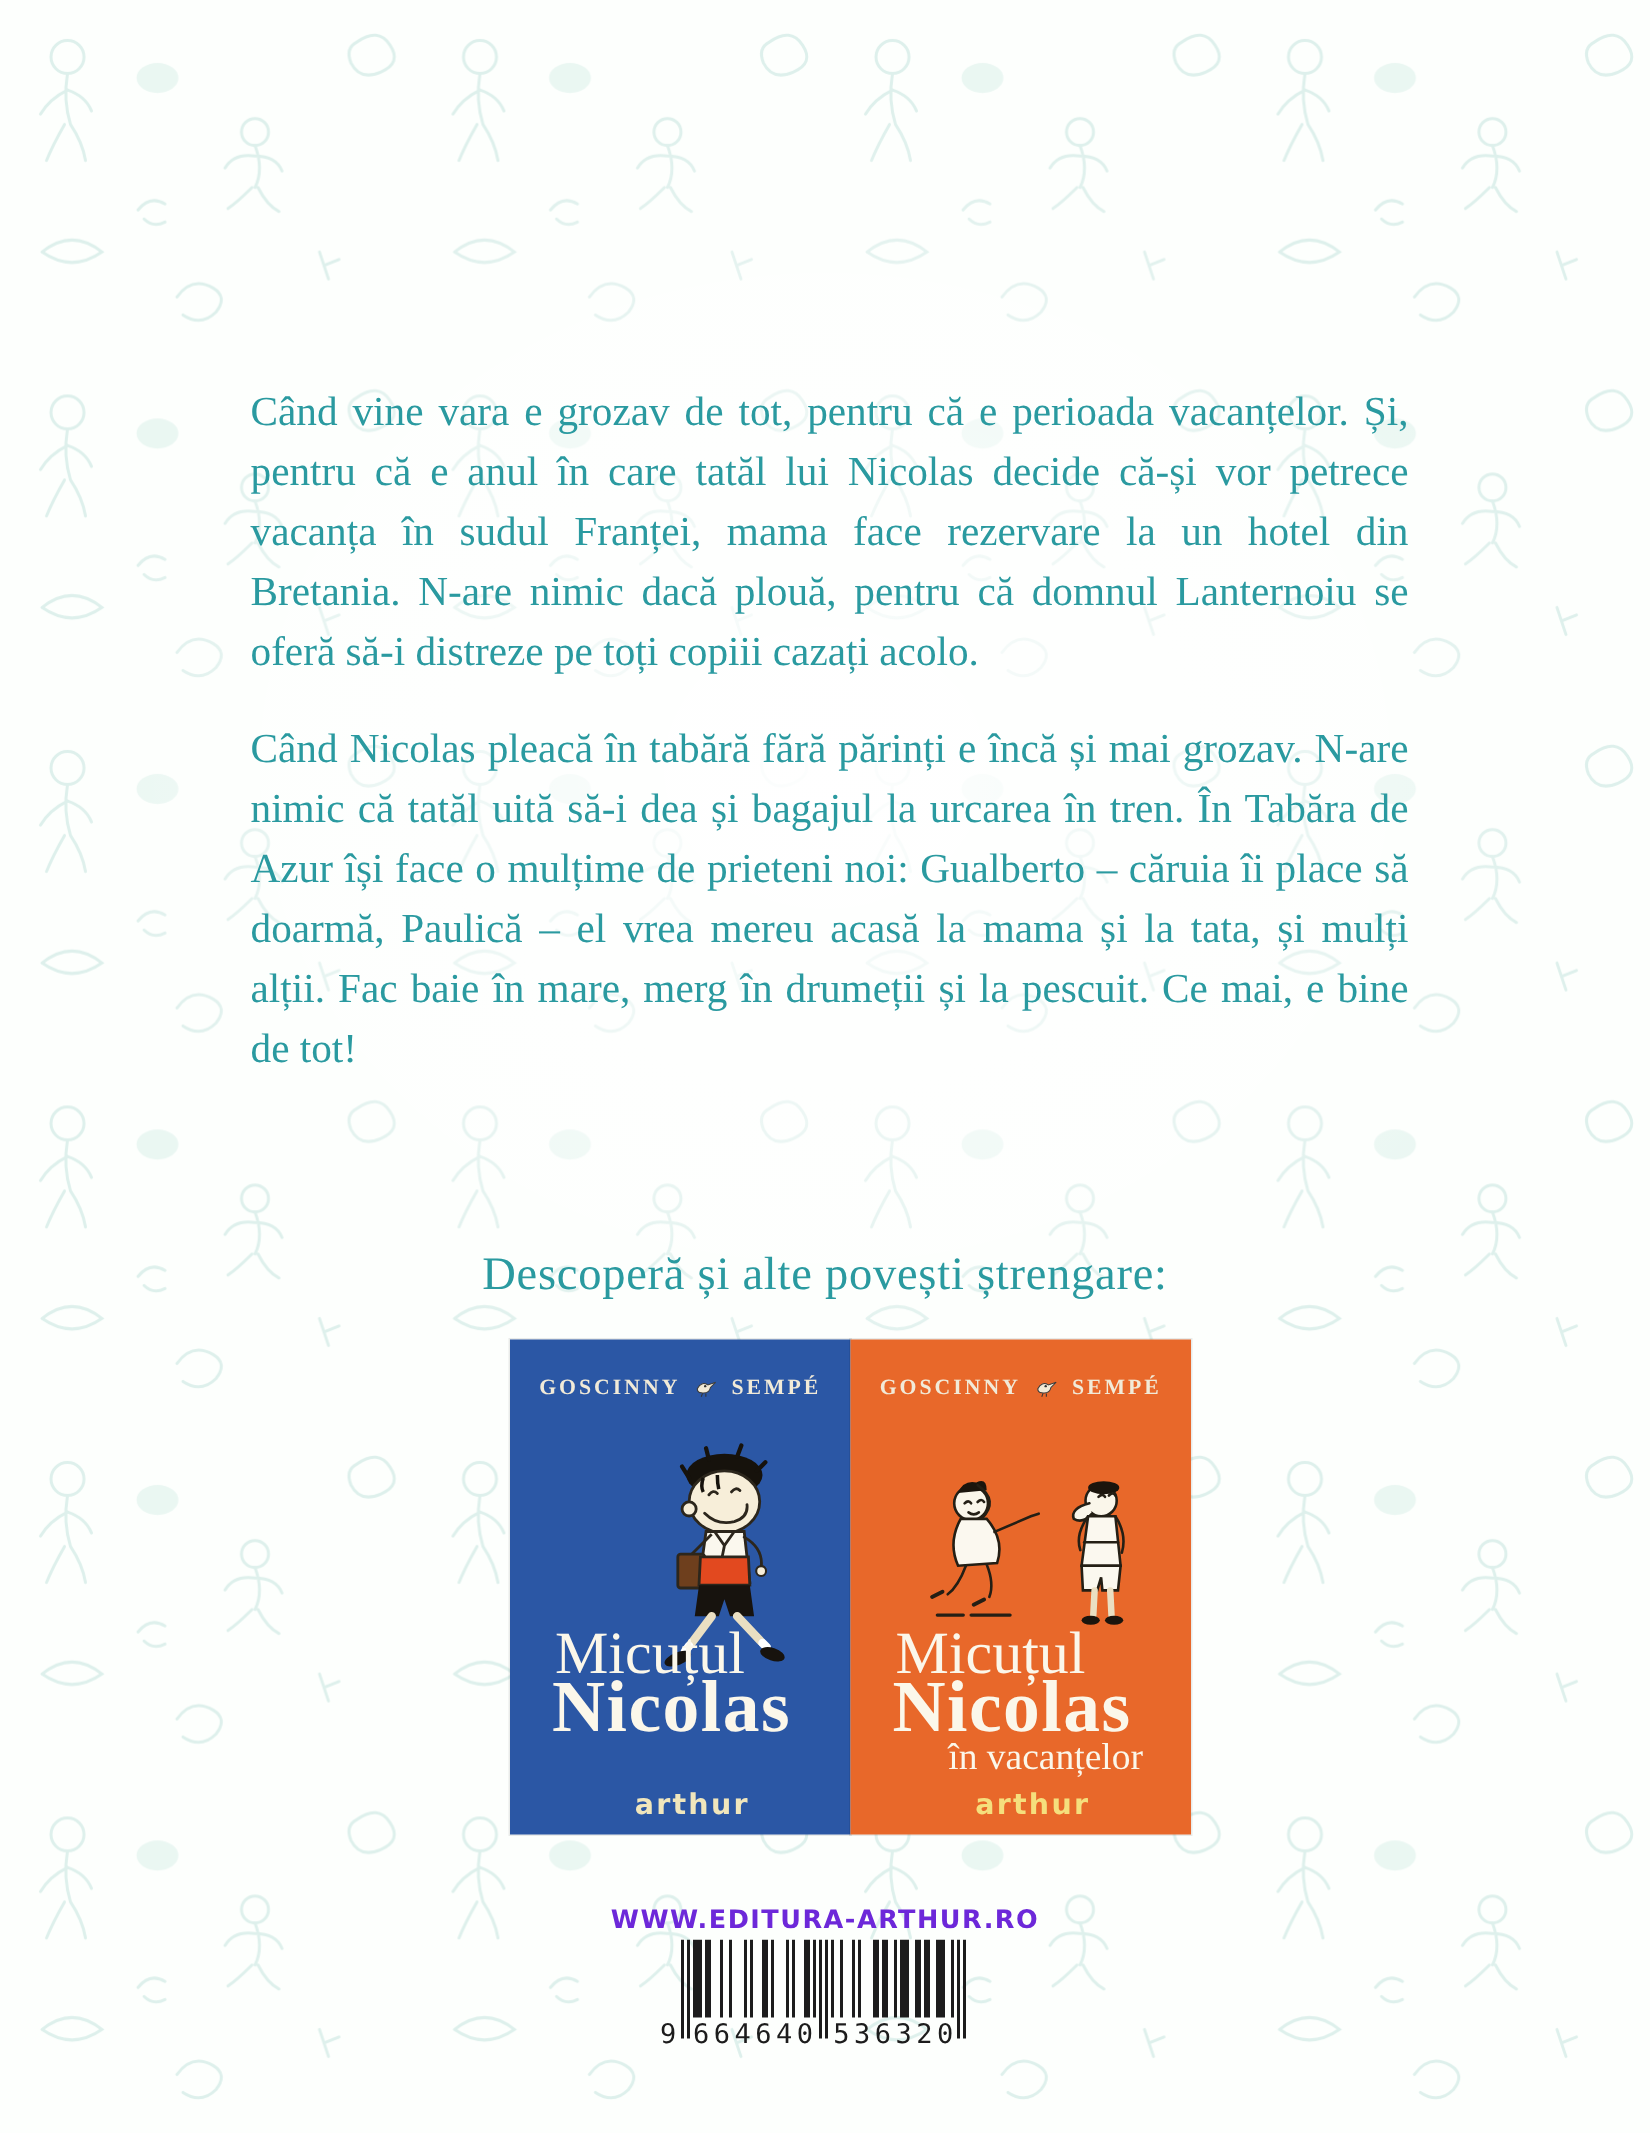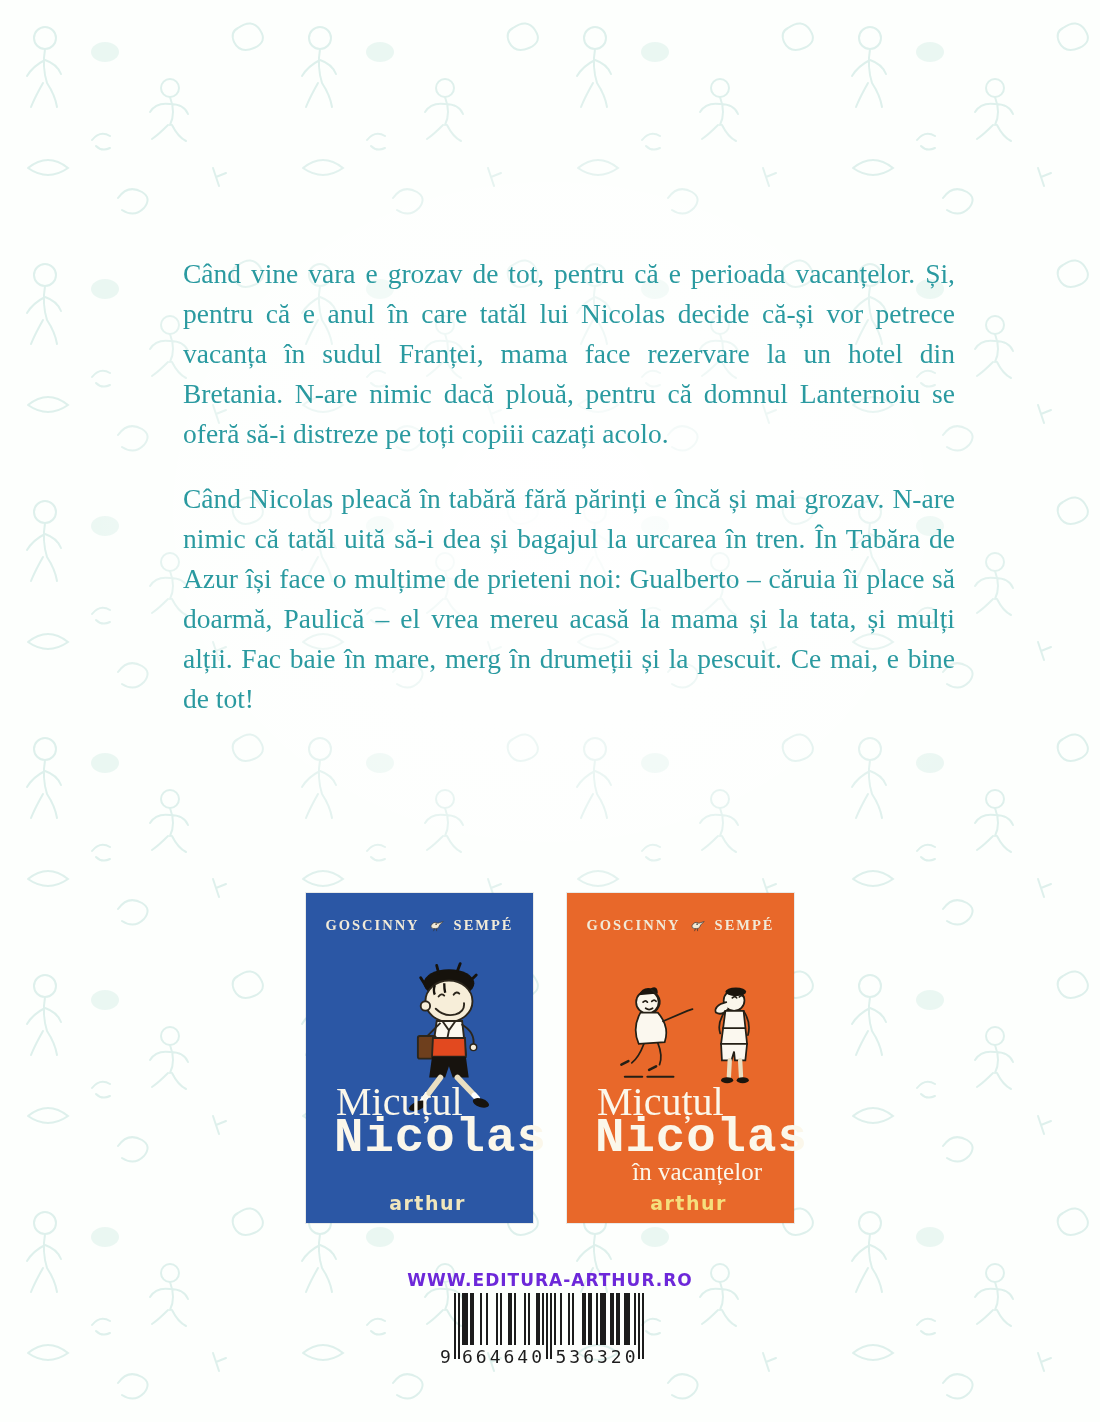--- a/index.html
+++ b/index.html
@@ -16,33 +16,33 @@
   .synopsis { position:absolute; left:167px; top:254px; width:772px;
     font-size:27.5px; line-height:40px; text-align:justify; }
   .synopsis p + p { margin-top:25px; }
 
   
   .promo-heading { position:absolute; top:831px; left:0; right:0;
     text-align:center; font-size:31px; font-weight:500; letter-spacing:0.5px; }
 
   
   .covers { position:absolute; top:893px; left:306px; width:488px;
-    display:flex; justify-content:space-between; }
+    display:flex; justify-content:flex-end; }
   .cover { position:relative; width:227px; height:330px; color:#fbf7ea;
     box-shadow: 0 0 0 1px rgba(0,0,0,0.08); }
   .cover-authors { position:absolute; top:22px; left:0; right:0; height:20px;
     display:flex; justify-content:center; align-items:center; gap:8px;
     font-size:14.5px; font-weight:bold; letter-spacing:2px; color:#f1ead8; }
   .bird { width:18px; height:14px; flex:0 0 auto; }
   .illu { position:absolute; }
   .illu-blue { left:72px; top:64px; width:140px; height:160px; }
   .illu-orange { left:28px; top:78px; width:188px; height:130px; }
   .t-small { position:absolute; top:194px; left:30px; font-size:40px; line-height:30px; }
   .t-large { position:absolute; top:220px; left:28px; font-size:49px; line-height:50px;
-    font-weight:bold; letter-spacing:1px;font-family:Liberation Mono, monospace; }
+    font-weight:bold; letter-spacing:1px; }
   .t-sub { position:absolute; top:266px; left:28px; right:32px; text-align:right;
     font-size:25px; line-height:26px; }
   .publisher { position:absolute; bottom:9px; left:16px; right:0; text-align:center;
     font-family:"DejaVu Sans", sans-serif; font-weight:bold;
     font-size:19px; letter-spacing:1.5px; }
 
   
   .website { position:absolute; top:1270px; left:0; right:0; text-align:center;
     font-family:"DejaVu Sans", sans-serif; font-weight:bold;
     font-size:17px; letter-spacing:1px; }
@@ -75,25 +75,26 @@
         </g>
         <g opacity="0.22">
           <ellipse cx="105" cy="52" rx="14" ry="10" fill="#a9d8cc"></ellipse>
         </g>
       </pattern>
     </defs>
     <rect width="1100" height="1422" fill="url(#doodles)"></rect>
   </svg>
   <div class="bg-fade"></div>
 
-  <div class="synopsis" style="color: rgb(42, 154, 160); margin-left: 16px;">
+  <div class="synopsis" style="color: rgb(42, 154, 160);">
     <p>Când vine vara e grozav de tot, pentru că e perioada vacanțelor. Și, pentru că e anul în care tatăl lui Nicolas decide că-și vor petrece vacanța în sudul Franței, mama face rezervare la un hotel din Bretania. N-are nimic dacă plouă, pentru că domnul Lanternoiu se oferă să-i distreze pe toți copiii cazați acolo.</p>
     <p>Când Nicolas pleacă în tabără fără părinți e încă și mai grozav. N-are nimic că tatăl uită să-i dea și bagajul la urcarea în tren. În Tabăra de Azur își face o mulțime de prieteni noi: Gualberto – căruia îi place să doarmă, Paulică – el vrea mereu acasă la mama și la tata, și mulți alții. Fac baie în mare, merg în drumeții și la pescuit. Ce mai, e bine de tot!</p>
   </div>
 
+  <div class="promo-heading" style="color: rgb(42, 154, 160);">Descoperă și alte povești ștrengare:</div>
 
   <div class="covers">
 
     <div class="cover" style="background: rgb(43, 87, 165);">
       <div class="cover-authors">
         <span>GOSCINNY</span>
         <svg class="bird" viewBox="0 0 20 16">
           <path d="M3,9 Q6,3 11,6 L17,4 L13,8 Q12,13 6,12 Q3,12 3,9 Z" fill="#f2ead6" stroke="#3a3a3a" stroke-width="0.8"></path>
           <circle cx="9" cy="7" r="0.9" fill="#333"></circle>
           <path d="M7,12.5 l-1,2.5 M9.5,12.5 l0,2.5" stroke="#333" stroke-width="0.8"></path>

